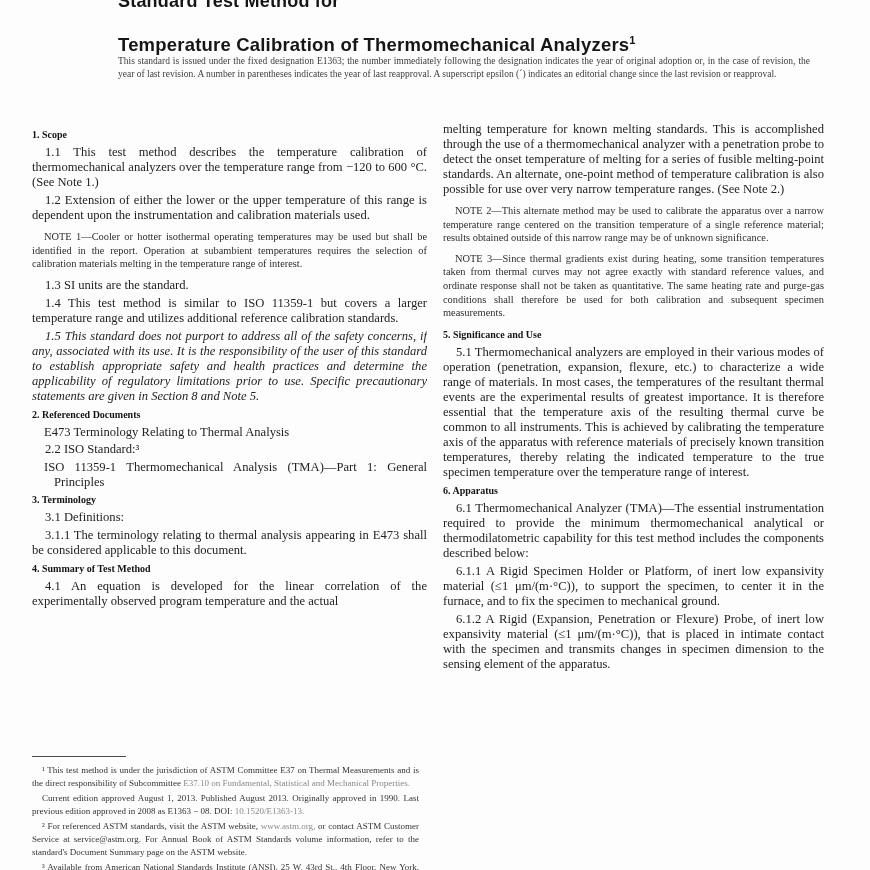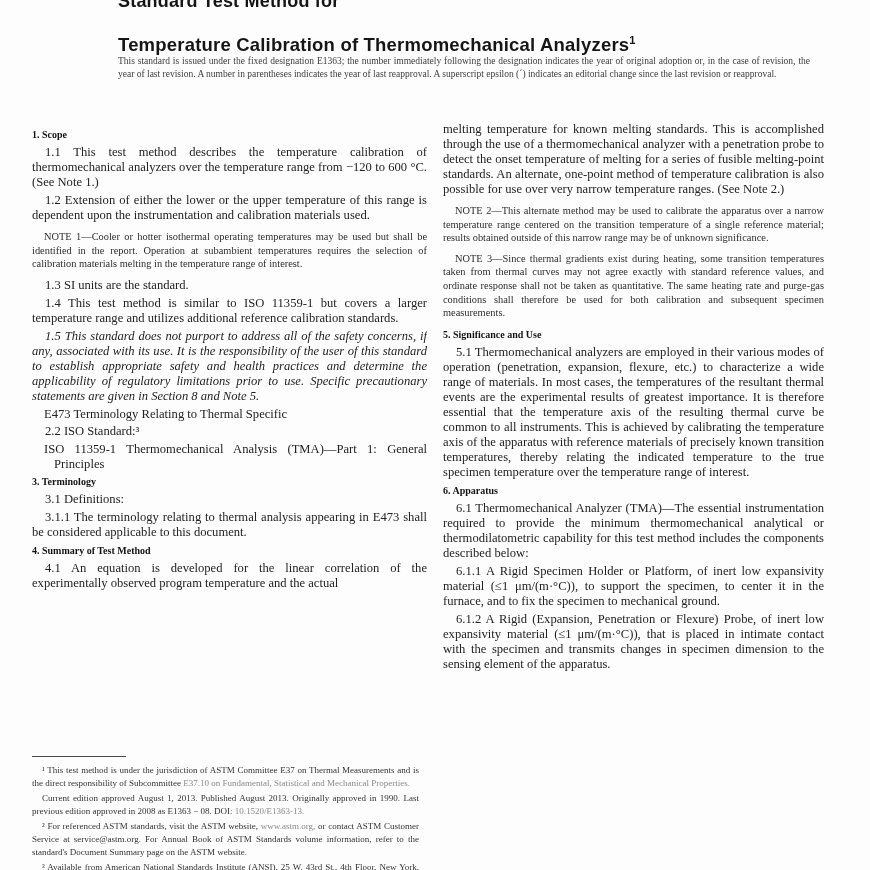--- a/index.html
+++ b/index.html
@@ -85,21 +85,22 @@
   <div class="preamble">This standard is issued under the fixed designation E1363; the number immediately following the designation indicates the year of original adoption or, in the case of revision, the year of last revision. A number in parentheses indicates the year of last reapproval. A superscript epsilon (´) indicates an editorial change since the last revision or reapproval.</div>
 
   <div class="col" id="col-left">
       <p class="sec-heading">1. Scope</p>
       <p class="body">1.1 This test method describes the temperature calibration of thermomechanical analyzers over the temperature range from −120 to 600 °C. (See Note 1.)</p>
       <p class="body">1.2 Extension of either the lower or the upper temperature of this range is dependent upon the instrumentation and calibration materials used.</p>
       <p class="note">NOTE 1—Cooler or hotter isothermal operating temperatures may be used but shall be identified in the report. Operation at subambient temperatures requires the selection of calibration materials melting in the temperature range of interest.</p>
       <p class="body">1.3 SI units are the standard.</p>
       <p class="body">1.4 This test method is similar to ISO 11359-1 but covers a larger temperature range and utilizes additional reference calibration standards.</p>
       <p class="body italic">1.5 This standard does not purport to address all of the safety concerns, if any, associated with its use. It is the responsibility of the user of this standard to establish appropriate safety and health practices and determine the applicability of regulatory limitations prior to use. Specific precautionary statements are given in Section 8 and Note 5.</p>
-      <p class="ref">E473 Terminology Relating to Thermal Specific</p>
+      <p class="sec-heading">2. Referenced Documents</p>
+      <p class="ref">E473 Terminology Relating to Thermal Analysis</p>
       <p class="body">2.2 ISO Standard:³</p>
       <p class="ref">ISO 11359-1 Thermomechanical Analysis (TMA)—Part 1: General Principles</p>
       <p class="sec-heading">3. Terminology</p>
       <p class="body">3.1 Definitions:</p>
       <p class="body">3.1.1 The terminology relating to thermal analysis appearing in E473 shall be considered applicable to this document.</p>
       <p class="sec-heading">4. Summary of Test Method</p>
       <p class="body">4.1 An equation is developed for the linear correlation of the experimentally observed program temperature and the actual</p>
     </div>
 
   <div class="col" id="col-right">

